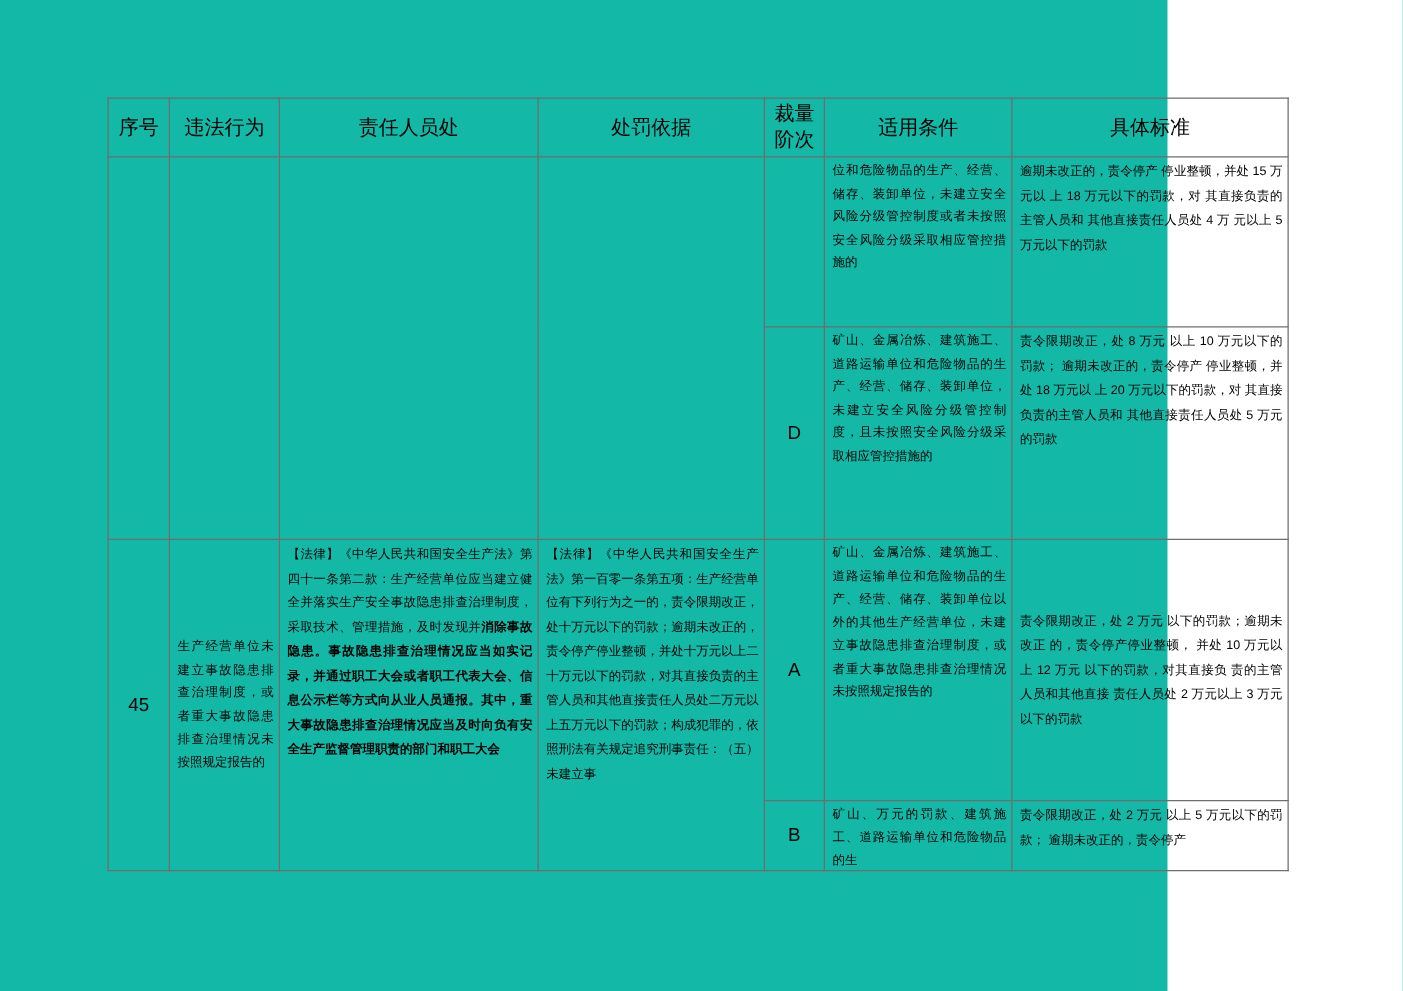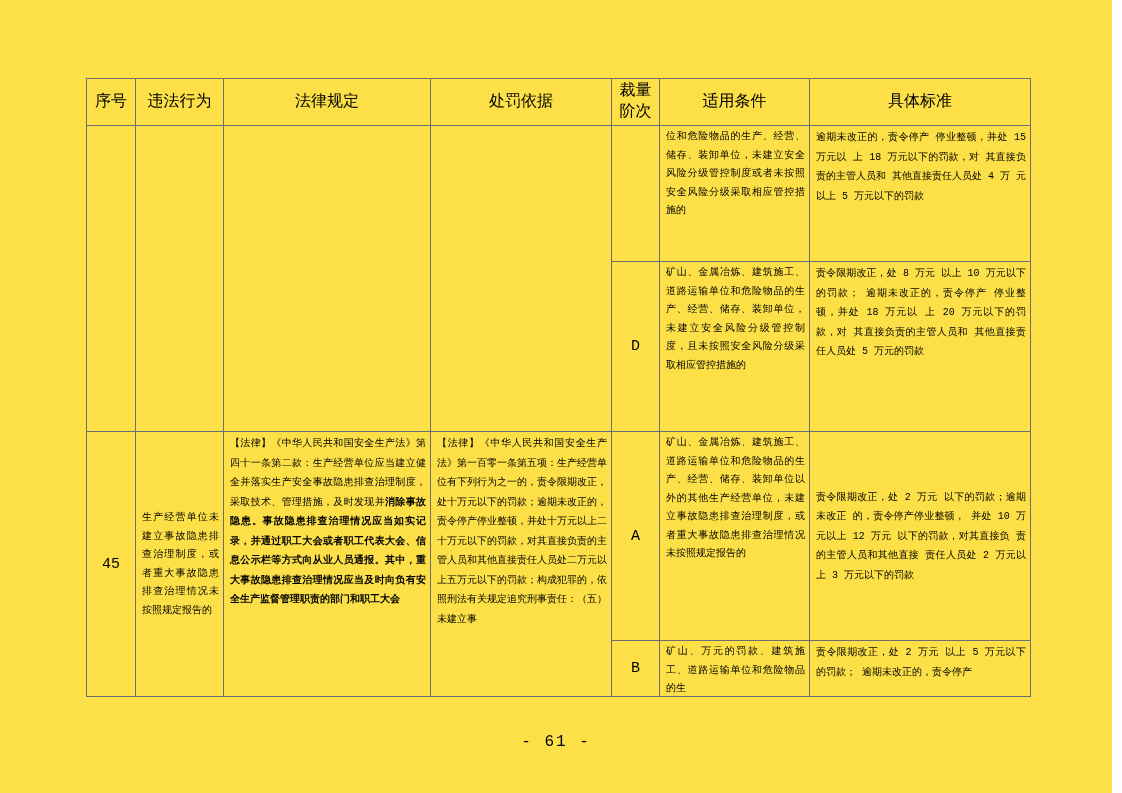--- a/index.html
+++ b/index.html
@@ -2,24 +2,24 @@
 <html><head>
 <meta charset="utf-8">
 <style>
   html, body {
     margin: 0;
     padding: 0;
     background: #ffffff;
   }
   .page {
     position: relative;
-    width: 1112px;
+    width: 934px;
     height: 793px;
-    background: #fde047;
-    font-family: Liberation Mono, monospace;
+    background: #14b8a6;
+    font-family: Liberation Sans, sans-serif;
     color: #000000;
   }
   table.doc-table {
     position: absolute;
     left: 86px;
     top: 78px;
     width: 944px;
     border-collapse: collapse;
     table-layout: fixed;
     border: 1px solid #6e6e6e;
@@ -84,21 +84,21 @@
       <col style="width:207px">
       <col style="width:181px">
       <col style="width:48px">
       <col style="width:150px">
       <col style="width:221px">
     </colgroup>
     <thead>
       <tr class="r-head">
         <th class="hdr">序号</th>
         <th class="hdr">违法行为</th>
-        <th class="hdr">法律规定</th>
+        <th class="hdr">责任人员处</th>
         <th class="hdr">处罚依据</th>
         <th class="hdr">裁量阶次</th>
         <th class="hdr">适用条件</th>
         <th class="hdr">具体标准</th>
       </tr>
     </thead>
     <tbody>
       <tr class="r1">
         <td rowspan="2" class="cen"></td>
         <td rowspan="2" class="txt mid"></td>
@@ -127,15 +127,14 @@
         <td class="txt cond">
           <div class="clip">矿山、万元的罚款、建筑施工、道路运输单位和危险物品的生</div>
         </td>
         <td class="txt">
           <div class="clip">责令限期改正，处 2 万元 以上 5 万元以下的罚款； 逾期未改正的，责令停产</div>
         </td>
       </tr>
     </tbody>
   </table>
 
-  <div class="footer">- 61 -</div>
 
 </div>
 
 </body></html>

